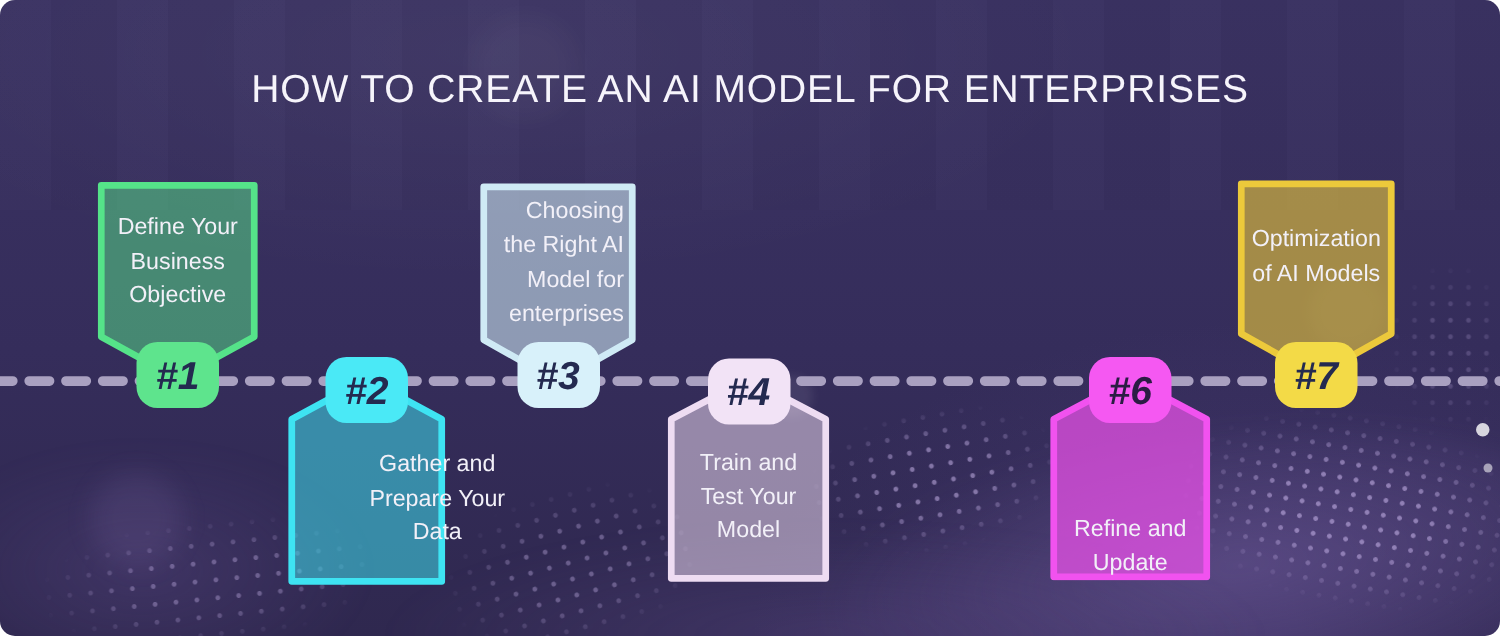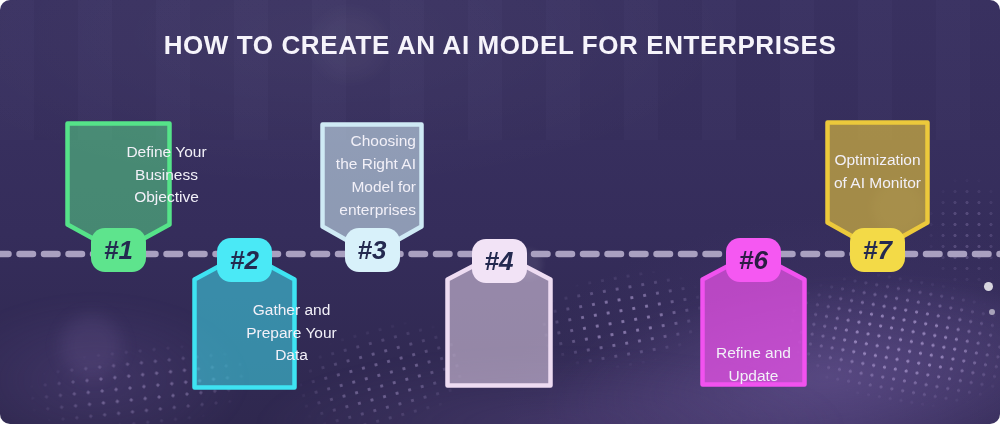--- a/index.html
+++ b/index.html
@@ -32,36 +32,36 @@
   .d4{left:295px;top:325px;width:175px;height:105px;transform:rotate(-15deg);opacity:.6;}
   .d5{left:925px;top:175px;width:85px;height:115px;opacity:.35;background-size:12px 11px;}
   .bokeh{position:absolute;border-radius:50%;}
   .b1{left:872px;top:182px;width:52px;height:52px;background:rgba(255,255,255,0.05);filter:blur(5px);}
   .b2{left:514px;top:250px;width:28px;height:28px;background:rgba(255,255,255,0.08);filter:blur(3px);}
   .b3{left:315px;top:10px;width:70px;height:70px;background:rgba(255,255,255,0.03);filter:blur(8px);}
   .b4{left:60px;top:315px;width:62px;height:62px;background:rgba(178,150,220,0.10);filter:blur(8px);}
   .dot-a{left:984px;top:282px;width:9px;height:9px;background:rgba(255,255,255,0.8);}
   .dot-b{left:989px;top:309px;width:6px;height:6px;background:rgba(255,255,255,0.55);}
 
-  .title{position:absolute;left:0;top:30px;width:100%;text-align:center;
-    color:#f6f4fb;font-size:26px;font-weight:700;letter-spacing:0.6px;}
+  .title{position:absolute;left:0;top:44px;width:100%;text-align:center;
+    color:#f6f4fb;font-size:26px;font-weight:400;letter-spacing:0.6px;}
 
   .timeline{position:absolute;left:0;top:249px;}
 
   .step{position:absolute;}
   .step svg{display:block;}
   .banner{fill:var(--fill);stroke:var(--border);stroke-width:4.5;stroke-linejoin:round;}
   .label{position:absolute;display:flex;align-items:center;justify-content:center;
     text-align:center;color:#f2f0f8;font-size:15.5px;line-height:1.48;}
   .badge{position:absolute;width:55px;height:44px;border-radius:14px;
     display:flex;align-items:center;justify-content:center;
     font-weight:bold;font-style:italic;font-size:26px;
     background:var(--badge);color:var(--badge-text);}
   
-  .s1{left:65px;top:121px;}  .s1 .label{left:4px;top:6px;width:99px;height:96px;margin-left:48px;}   .s1 .badge{left:26px;top:107px;}
+  .s1{left:65px;top:121px;}  .s1 .label{left:4px;top:6px;width:99px;height:96px;}   .s1 .badge{left:26px;top:107px;}
   .s2{left:192px;top:250px;} .s2 .label{left:2px;top:32px;width:101px;height:102px;padding-left:47px;}.s2 .badge{left:25px;top:-12px;}
   .s3{left:320px;top:122px;} .s3 .label{left:8px;top:4px;width:88px;height:100px;text-align:right;}  .s3 .badge{left:24.5px;top:106px;}
   .s4{left:445px;top:250px;} .s4 .label{left:8px;top:32px;width:92px;height:100px;} .s4 .badge{left:26.5px;top:-11px;}
   .s5{left:572px;top:120px;} .s5 .label{left:4px;top:6px;width:100px;height:96px;}  .s5 .badge{left:26.5px;top:108px;}
   .s6{left:700px;top:250px;} .s6 .label{left:4px;top:32px;width:99px;height:100px;margin-top:33px;} .s6 .badge{left:26px;top:-12px;}
   .s7{left:825px;top:120px;} .s7 .label{left:3px;top:4px;width:99px;height:96px;}   .s7 .badge{left:25px;top:108px;}
 </style>
 </head>
 <body>
 
@@ -110,33 +110,34 @@
       <polygon class="banner" points="2.5,2.5 101.5,2.5 101.5,104.5 52,132.5 2.5,104.5"></polygon>
     </svg>
     <div class="label">Choosing the Right AI Model for enterprises</div>
     <div class="badge">#3</div>
   </div>
 
   <div class="step s4" style="--border: #eedcf2; --fill: #eedcf287; --badge: #f2e3f6; --badge-text: #242a50;">
     <svg width="108" height="138" viewBox="0 0 108 138" aria-hidden="true">
       <polygon class="banner" points="2.5,29.5 54,2.5 105.5,29.5 105.5,135.5 2.5,135.5"></polygon>
     </svg>
+    <div class="label">Train and Test Your Model</div>
     <div class="badge">#4</div>
   </div>
 
 
   <div class="step s6" style="--border: #f152ef; --fill: #f152efb3; --badge: #f558f2; --badge-text: #2b1c44;">
     <svg width="107" height="137" viewBox="0 0 107 137" aria-hidden="true">
       <polygon class="banner" points="2.5,29.5 53.5,2.5 104.5,29.5 104.5,134.5 2.5,134.5"></polygon>
     </svg>
     <div class="label">Refine and Update</div>
     <div class="badge">#6</div>
   </div>
 
   <div class="step s7" style="--border: #ecc93b; --fill: #ecc93b99; --badge: #f3da47; --badge-text: #242a50;">
     <svg width="105" height="133" viewBox="0 0 105 133" aria-hidden="true">
       <polygon class="banner" points="2.5,2.5 102.5,2.5 102.5,102.5 52.5,130.5 2.5,102.5"></polygon>
     </svg>
-    <div class="label">Optimization of AI Monitor</div>
+    <div class="label">Optimization of AI Models</div>
     <div class="badge">#7</div>
   </div>
 
 </div>
 
 </body></html>

